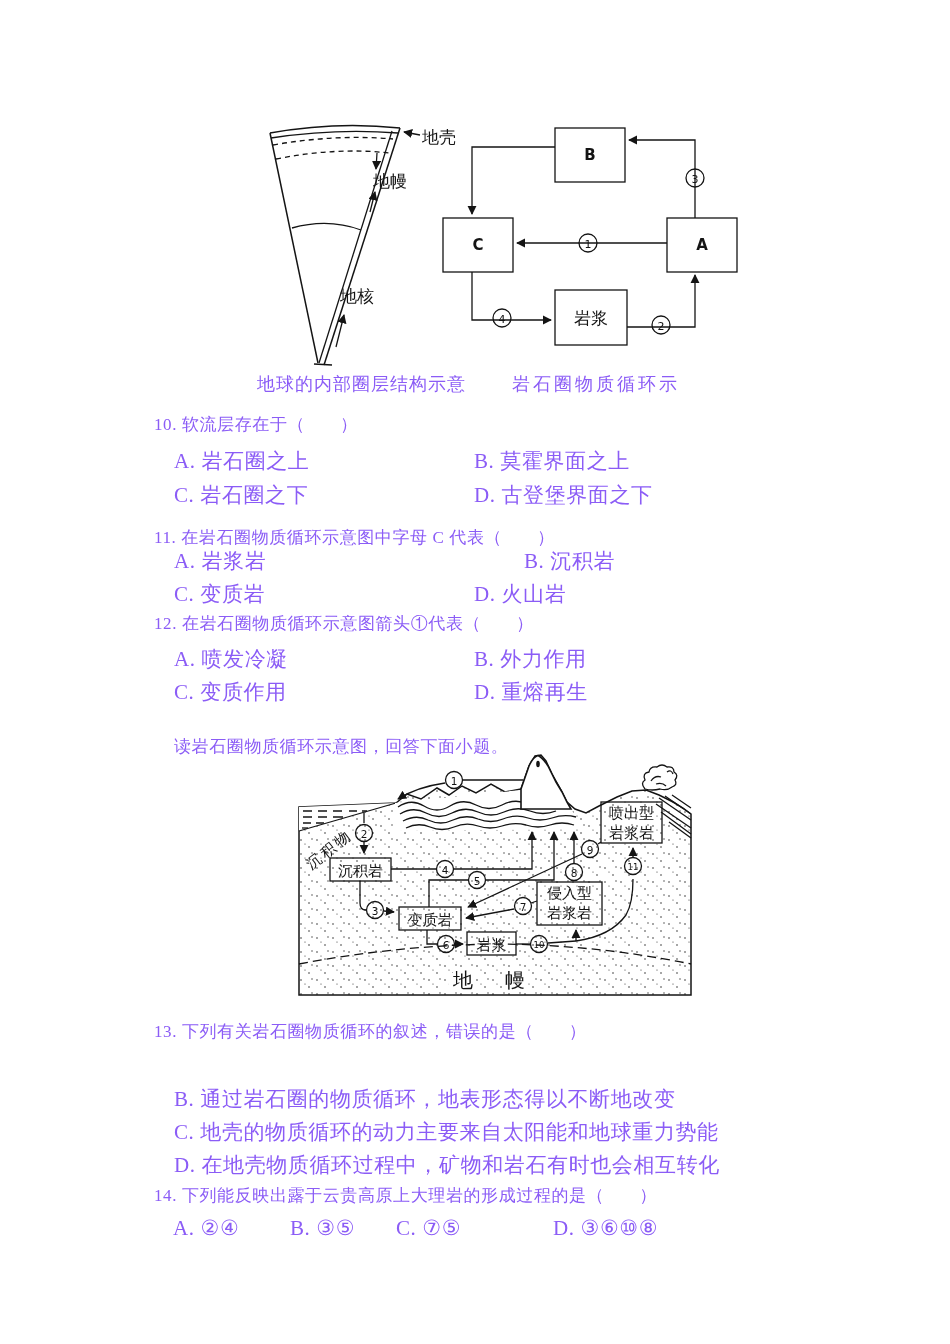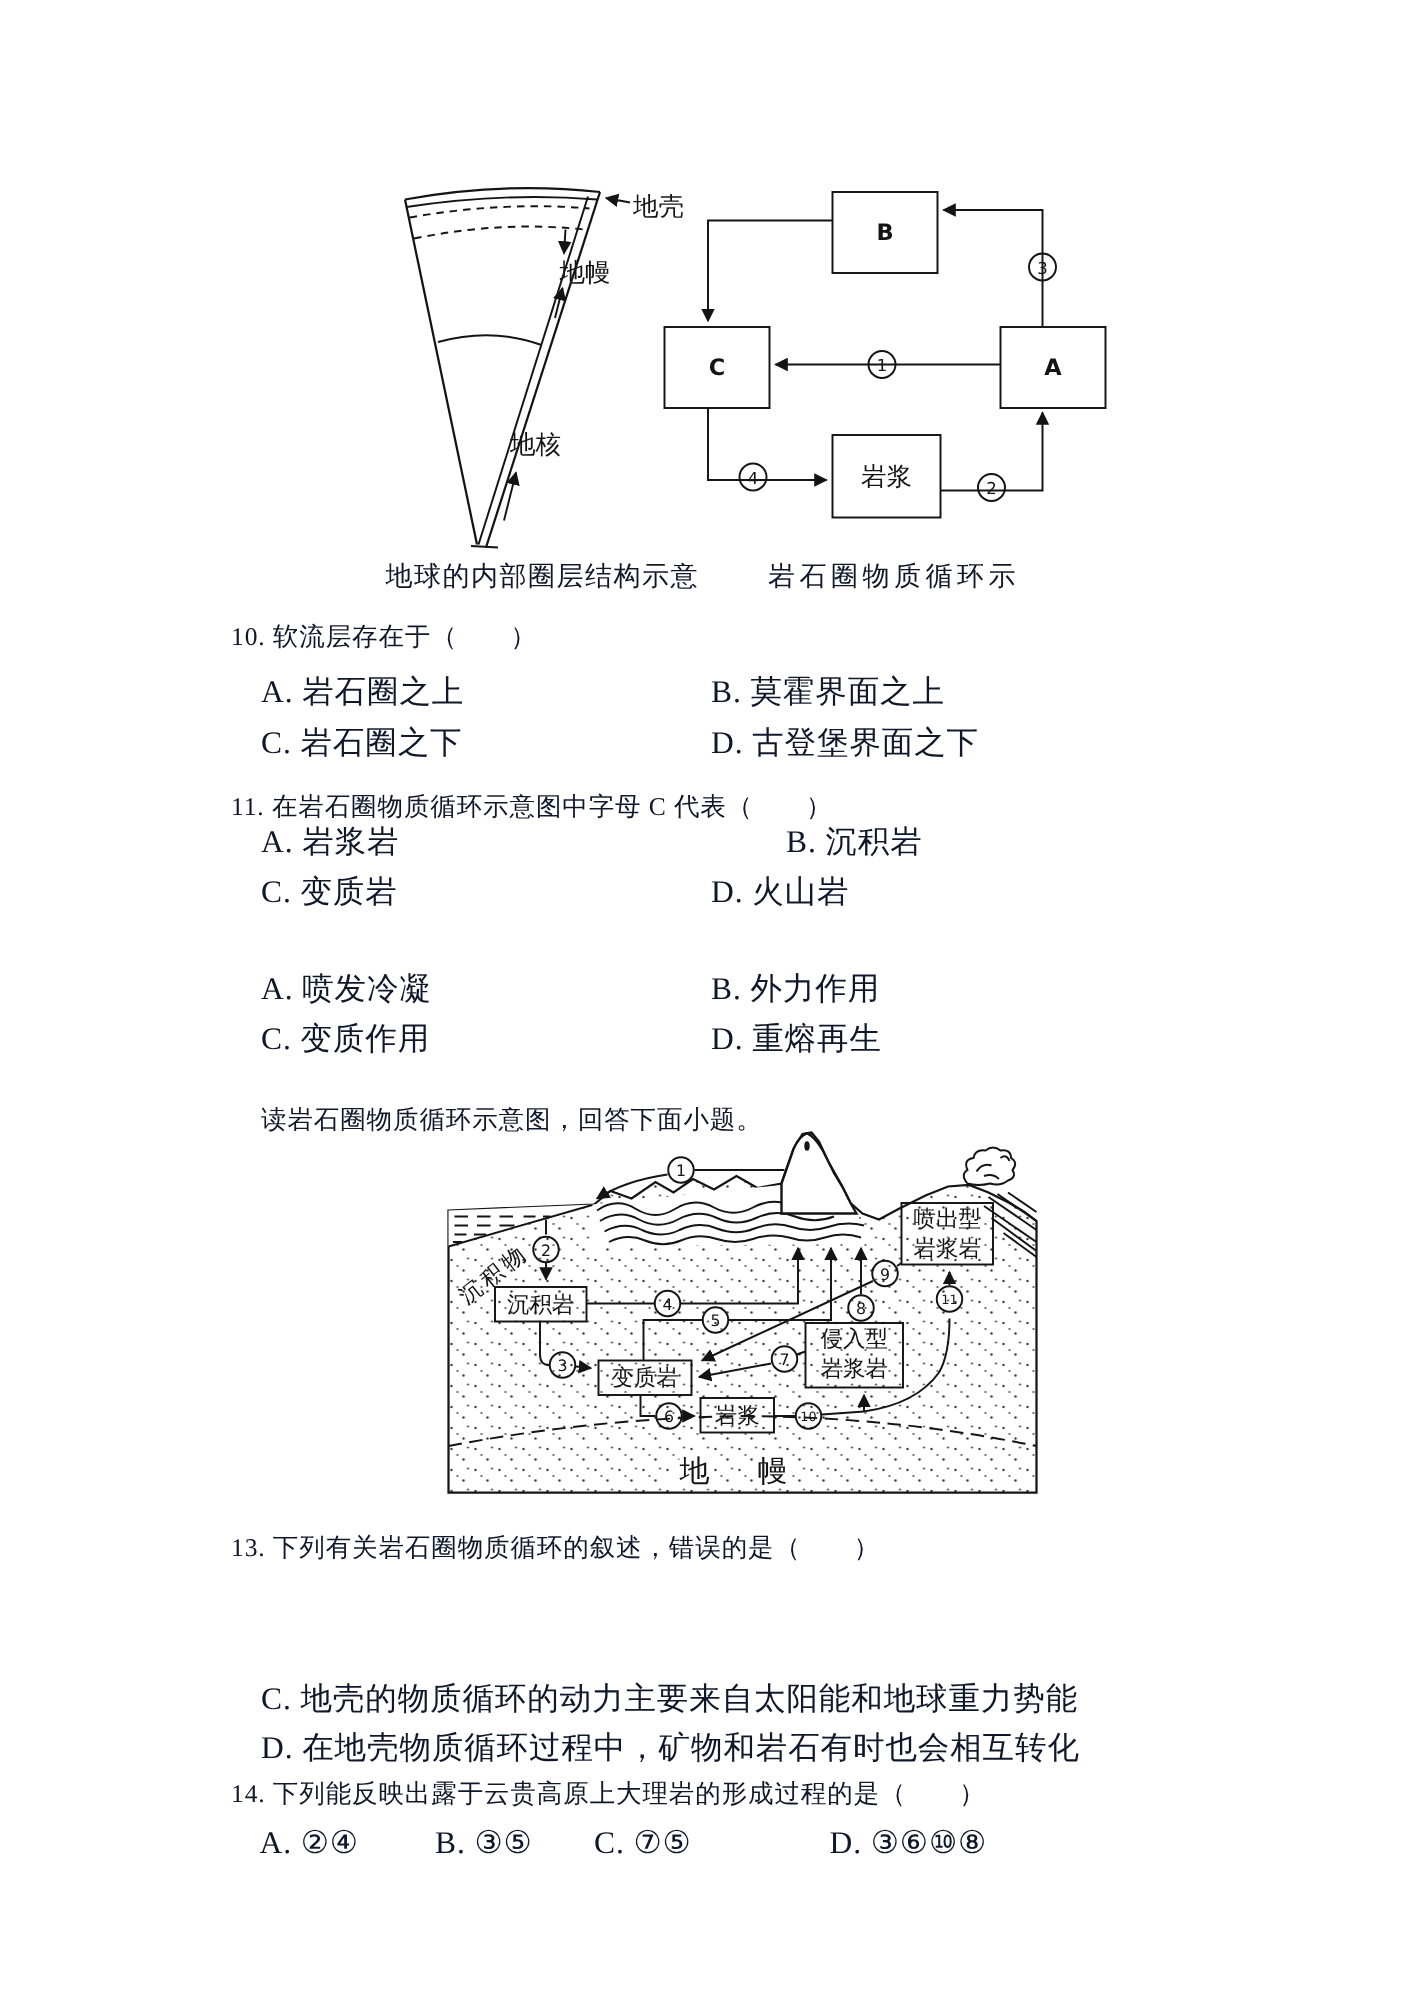--- a/index.html
+++ b/index.html
@@ -1,17 +1,17 @@
 <!DOCTYPE html>
 <html><head>
 <meta charset="utf-8">
 <style>
   html,body{margin:0;padding:0;background:#ffffff;}
   .page{position:relative;width:870px;height:1344px;background:#fff;overflow:hidden;
-        font-family:"Liberation Serif","DejaVu Serif",serif;color:#0f172a;}
+        font-family:"Liberation Serif","DejaVu Serif",serif;color:#8b5cf6;}
   .abs{position:absolute;white-space:nowrap;}
   .stem{font-size:17px;letter-spacing:0.6px;}
   .opt{font-size:21px;letter-spacing:0.6px;}
   .caption{font-size:18px;letter-spacing:1px;}
   svg{position:absolute;overflow:visible;}
   svg text{font-family:"Liberation Serif","DejaVu Serif",serif;fill:#141414;}
   .ln{stroke:#141414;stroke-width:1.3;fill:none;}
   .ln2{stroke:#141414;stroke-width:1.5;fill:none;}
   .badge-digit{font-family:"DejaVu Sans",sans-serif;}
 </style>
@@ -85,20 +85,21 @@
   <div class="abs opt" style="left:474px;top:447px;">B. 莫霍界面之上</div>
   <div class="abs opt" style="left:174px;top:481px;">C. 岩石圈之下</div>
   <div class="abs opt" style="left:474px;top:481px;">D. 古登堡界面之下</div>
 
   <div class="abs stem" style="left:154px;top:514px;margin-top:12px;">11. 在岩石圈物质循环示意图中字母 C 代表（　　）</div>
   <div class="abs opt" style="left:174px;top:547px;">A. 岩浆岩</div>
   <div class="abs opt" style="left:484px;top:547px;margin-left:40px;">B. 沉积岩</div>
   <div class="abs opt" style="left:174px;top:580px;">C. 变质岩</div>
   <div class="abs opt" style="left:474px;top:580px;">D. 火山岩</div>
 
+  <div class="abs stem" style="left:154px;top:612px;">12. 在岩石圈物质循环示意图箭头①代表（　　）</div>
   <div class="abs opt" style="left:174px;top:645px;">A. 喷发冷凝</div>
   <div class="abs opt" style="left:474px;top:645px;">B. 外力作用</div>
   <div class="abs opt" style="left:174px;top:678px;">C. 变质作用</div>
   <div class="abs opt" style="left:474px;top:678px;">D. 重熔再生</div>
 
   <div class="abs stem" style="left:174px;top:735px;">读岩石圈物质循环示意图，回答下面小题。</div>
 
   <svg style="left:299px;top:752px;" width="394" height="246" viewBox="0 0 394 246">
     <defs>
       <pattern id="dots" width="16" height="14" patternUnits="userSpaceOnUse">
@@ -203,20 +204,21 @@
       <circle cx="291" cy="97" r="8.5" fill="#fff" class="ln"></circle>
       <text class="badge-digit" x="291" y="98" font-size="10.5" text-anchor="middle" dominant-baseline="central">9</text>
       <circle cx="240" cy="192" r="8.5" fill="#fff" class="ln"></circle>
       <text class="badge-digit" x="240" y="193" font-size="8.5" text-anchor="middle" dominant-baseline="central">10</text>
       <circle cx="334" cy="114" r="8.5" fill="#fff" class="ln"></circle>
       <text class="badge-digit" x="334" y="115" font-size="8.5" text-anchor="middle" dominant-baseline="central">11</text>
     </g>
   </svg>
 
   <div class="abs stem" style="left:154px;top:1020px;">13. 下列有关岩石圈物质循环的叙述，错误的是（　　）</div>
+  <div class="abs opt" style="left:174px;top:1085px;">B. 通过岩石圈的物质循环，地表形态得以不断地改变</div>
   <div class="abs opt" style="left:174px;top:1118px;">C. 地壳的物质循环的动力主要来自太阳能和地球重力势能</div>
   <div class="abs opt" style="left:174px;top:1151px;">D. 在地壳物质循环过程中，矿物和岩石有时也会相互转化</div>
 
   <div class="abs stem" style="left:154px;top:1184px;">14. 下列能反映出露于云贵高原上大理岩的形成过程的是（　　）</div>
   <div class="abs opt" style="left:173px;top:1216px;">A. ②④</div>
   <div class="abs opt" style="left:290px;top:1216px;">B. ③⑤</div>
   <div class="abs opt" style="left:396px;top:1216px;">C. ⑦⑤</div>
   <div class="abs opt" style="left:553px;top:1216px;">D. ③⑥⑩⑧</div>
 
 </div>

